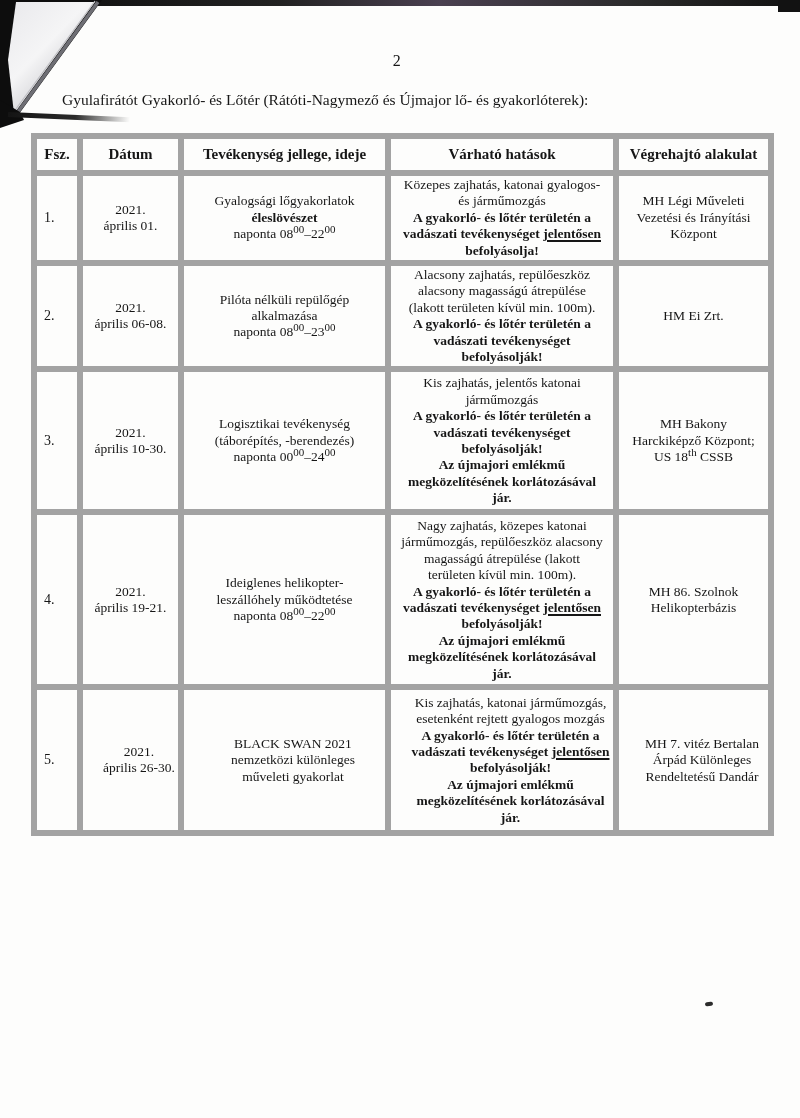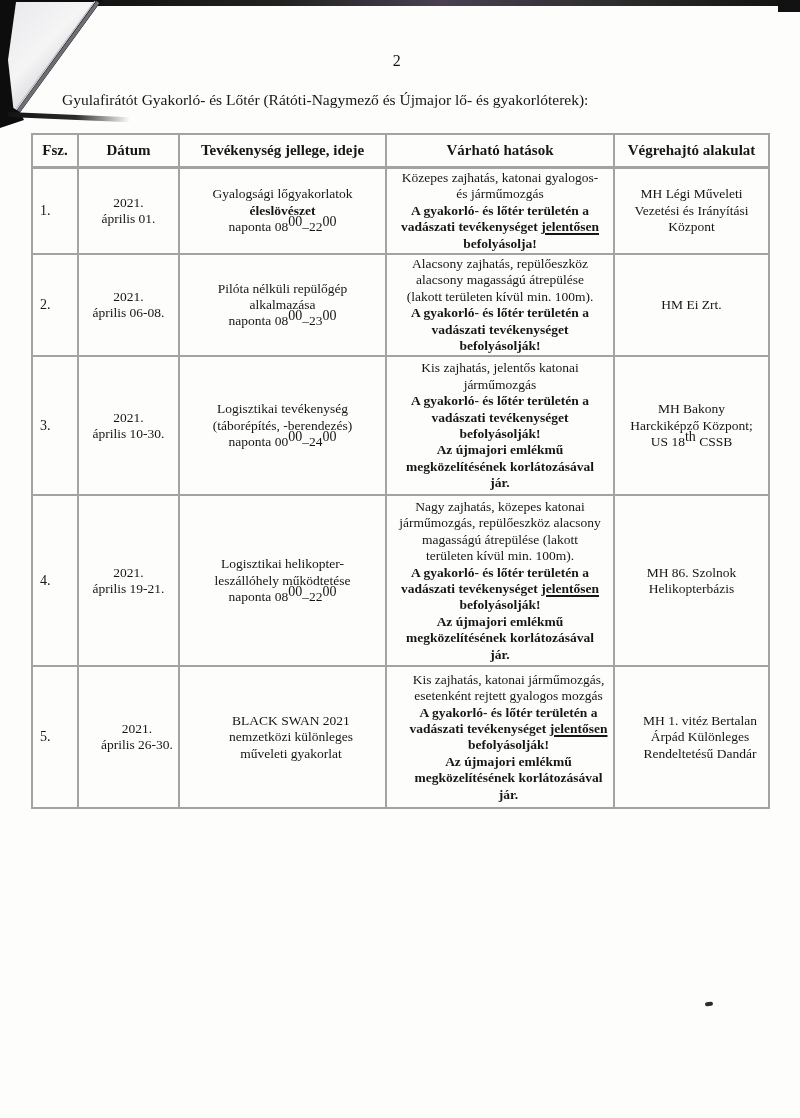--- a/index.html
+++ b/index.html
@@ -37,42 +37,42 @@
   }
   .heading{
     position:absolute;left:62px;top:91px;width:700px;
     font-size:15.5px;
   }
   table.sched{
     position:absolute;left:31px;top:133px;width:737px;
     border-collapse:collapse;table-layout:fixed;
   }
   .sched th,.sched td{
-    border:2px solid #a3a3a3;
+    border:6px solid #a3a3a3;
     padding:1px 2px;
     vertical-align:middle;
     text-align:center;
     overflow:hidden;
   }
   .sched th{
     font-size:15px;font-weight:bold;height:29px;
     border-bottom-width:3px;
   }
   .sched td.fsz{text-align:left;padding-left:7px;font-size:14px;}
   tr.r1 td{height:80px;}
   tr.r2 td{height:92px;}
   tr.r3 td{height:135px;}
   tr.r4 td{height:167px;border-radius:27px;}
   tr.r5 td{height:138px;padding-left:19px;}
   .ln{
     font-size:13.5px;line-height:16.4px;white-space:nowrap;
   }
   .b{font-weight:bold;text-align:right;}
   .u{text-decoration:underline;text-decoration-thickness:1.5px;text-underline-offset:2px;}
-  .sched sup{font-size:14px;line-height:0;vertical-align:super;letter-spacing:0;}
+  .sched sup{font-size:11px;line-height:0;vertical-align:super;letter-spacing:0;}
 </style>
 </head>
 <body>
 
 <div class="page">
 
   <div class="scan-topbar"></div>
   <div class="scan-corner-tr"></div>
   <svg class="fold" width="135" height="135" viewBox="0 0 135 135" aria-hidden="true">
     <defs>
@@ -185,21 +185,21 @@
             <div class="ln">US 18<sup>th</sup> CSSB</div>
           </td>
         </tr>
         <tr class="r4">
           <td class="fsz">4.</td>
           <td>
             <div class="ln">2021.</div>
             <div class="ln">április 19-21.</div>
           </td>
           <td>
-            <div class="ln">Logisztikai helikopter-</div>
+            <div class="ln">Ideiglenes helikopter-</div>
             <div class="ln">leszállóhely működtetése</div>
             <div class="ln">naponta 08<sup>00</sup>–22<sup>00</sup></div>
           </td>
           <td>
             <div class="ln">Nagy zajhatás, közepes katonai</div>
             <div class="ln">járműmozgás, repülőeszköz alacsony</div>
             <div class="ln">magasságú átrepülése (lakott</div>
             <div class="ln">területen kívül min. 100m).</div>
             <div class="ln"><span class="b">A gyakorló- és lőtér területén a</span></div>
             <div class="ln"><span class="b">vadászati tevékenységet </span><span class="b u">jelentősen</span></div>
@@ -228,21 +228,21 @@
             <div class="ln">Kis zajhatás, katonai járműmozgás,</div>
             <div class="ln">esetenként rejtett gyalogos mozgás</div>
             <div class="ln"><span class="b">A gyakorló- és lőtér területén a</span></div>
             <div class="ln"><span class="b">vadászati tevékenységet </span><span class="b u">jelentősen</span></div>
             <div class="ln"><span class="b">befolyásolják!</span></div>
             <div class="ln"><span class="b">Az újmajori emlékmű</span></div>
             <div class="ln"><span class="b">megközelítésének korlátozásával</span></div>
             <div class="ln"><span class="b">jár.</span></div>
           </td>
           <td>
-            <div class="ln">MH 1. vitéz Bertalan</div>
+            <div class="ln">MH 7. vitéz Bertalan</div>
             <div class="ln">Árpád Különleges</div>
             <div class="ln">Rendeltetésű Dandár</div>
           </td>
         </tr>
       </tbody>
   </table>
 
   <div class="speck"></div>
 </div>
 

